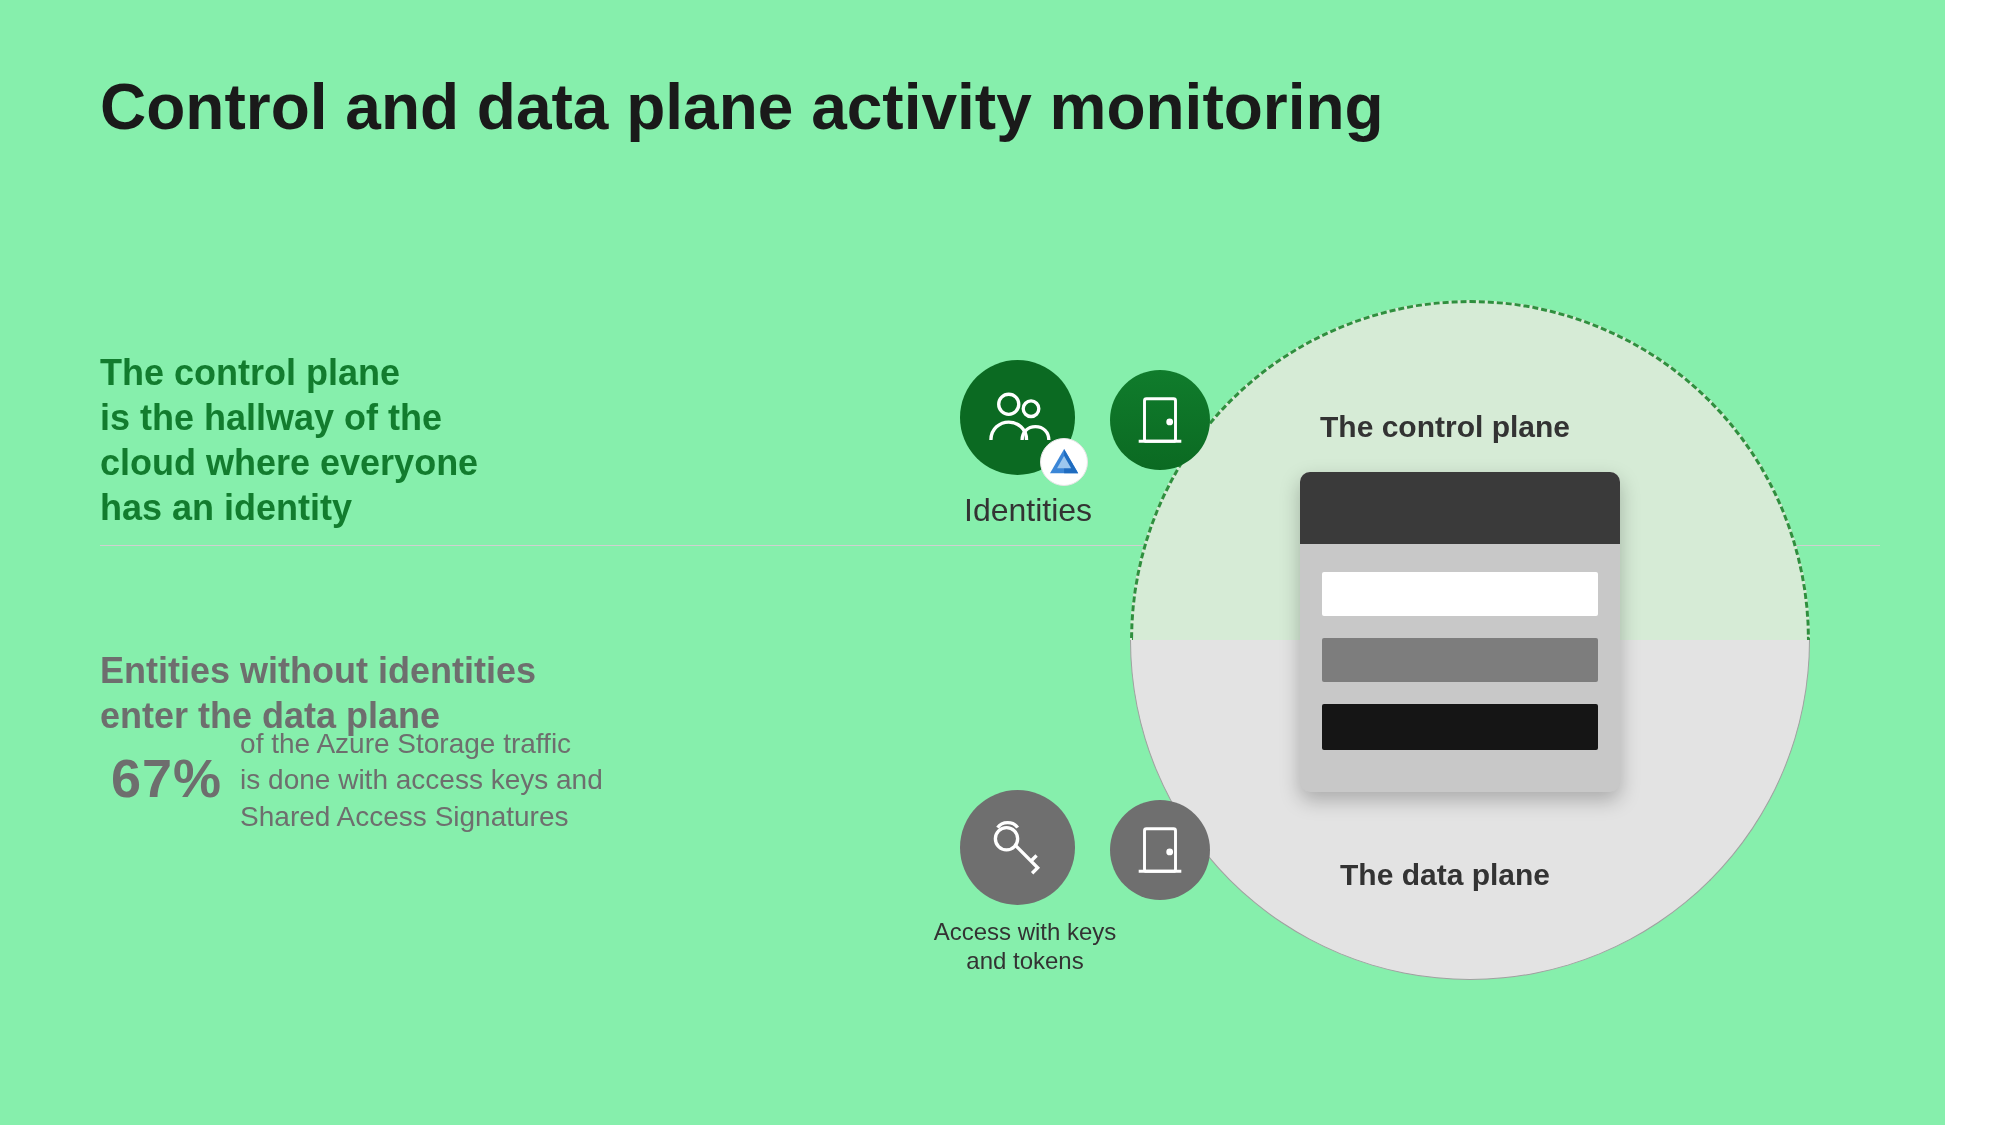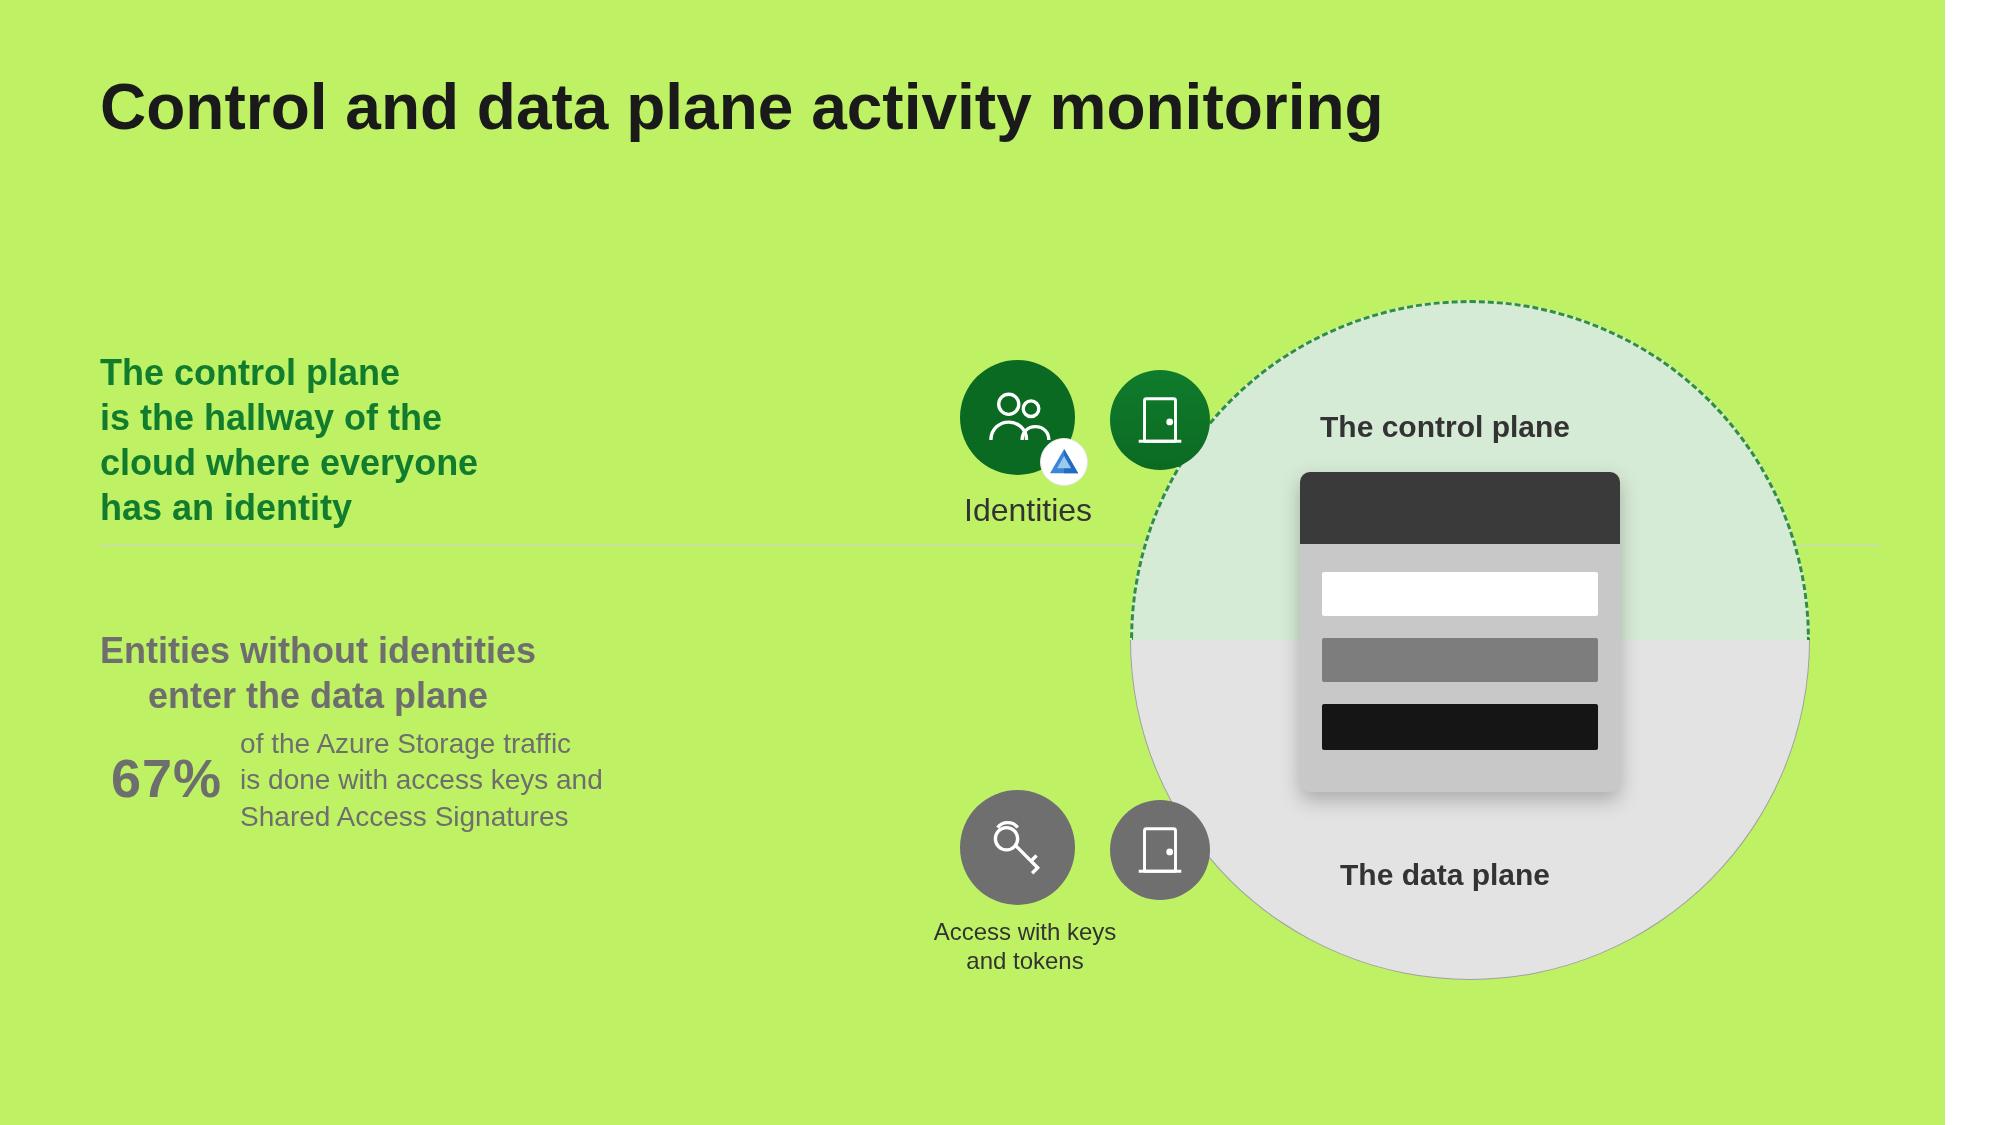--- a/index.html
+++ b/index.html
@@ -1,21 +1,21 @@
 <!DOCTYPE html>
 <html><head>
 <meta charset="utf-8">
 <style>
   * { box-sizing: border-box; margin: 0; padding: 0; }
   html, body { width: 1996px; height: 1125px; background: #ffffff; font-family: "Segoe UI", Arial, sans-serif; color: #333; }
-  .slide { position: relative; width: 1945px; height: 1125px; background: #bef264; }
+  .slide { position: relative; width: 1945px; height: 1125px; background: #86efac; }
   .title { position: absolute; left: 100px; top: 70px; font-size: 64px; font-weight: 600; color: #1a1a1a; }
   .divider { position: absolute; left: 100px; top: 545px; width: 1780px; height: 1px; background: #d0d0d0; }
   .control-text { position: absolute; left: 100px; top: 350px; font-size: 36px; font-weight: 600; color: #127c2e; line-height: 1.25; }
-  .subtitle-gray { position: absolute; left: 100px; top: 628px; font-size: 36px; font-weight: 600; color: #6e6e6e; line-height: 1.25; text-align: center; }
+  .subtitle-gray { position: absolute; left: 100px; top: 648px; font-size: 36px; font-weight: 600; color: #6e6e6e; line-height: 1.25; }
   .stat-row { position: absolute; left: 111px; top: 720px; display: flex; align-items: center; gap: 18px; }
   .stat-num { font-size: 54px; font-weight: 600; color: #6e6e6e; letter-spacing: 1px; }
   .stat-desc { font-size: 28px; color: #6e6e6e; line-height: 1.3; padding-top: 6px; }
 
   
   .diagram { position: absolute; left: 900px; top: 260px; width: 1040px; height: 760px; }
   .big-circle { position: absolute; left: 230px; top: 40px; width: 680px; height: 680px; border-radius: 50%; overflow: visible; }
   .half-top { position: absolute; left: 0; top: 0; width: 680px; height: 340px; background: #d6ebd6; border-top-left-radius: 680px 680px; border-top-right-radius: 680px 680px; }
   .half-top::before { content: ""; position: absolute; inset: 0; border: 3px dashed #2f8f3e; border-bottom: none; border-top-left-radius: 680px 680px; border-top-right-radius: 680px 680px; }
   .half-bottom { position: absolute; left: 0; top: 340px; width: 680px; height: 340px; background: #e3e3e3; border-bottom-left-radius: 680px 680px; border-bottom-right-radius: 680px 680px; border: 1px solid #a0a0a0; border-top: none; }

